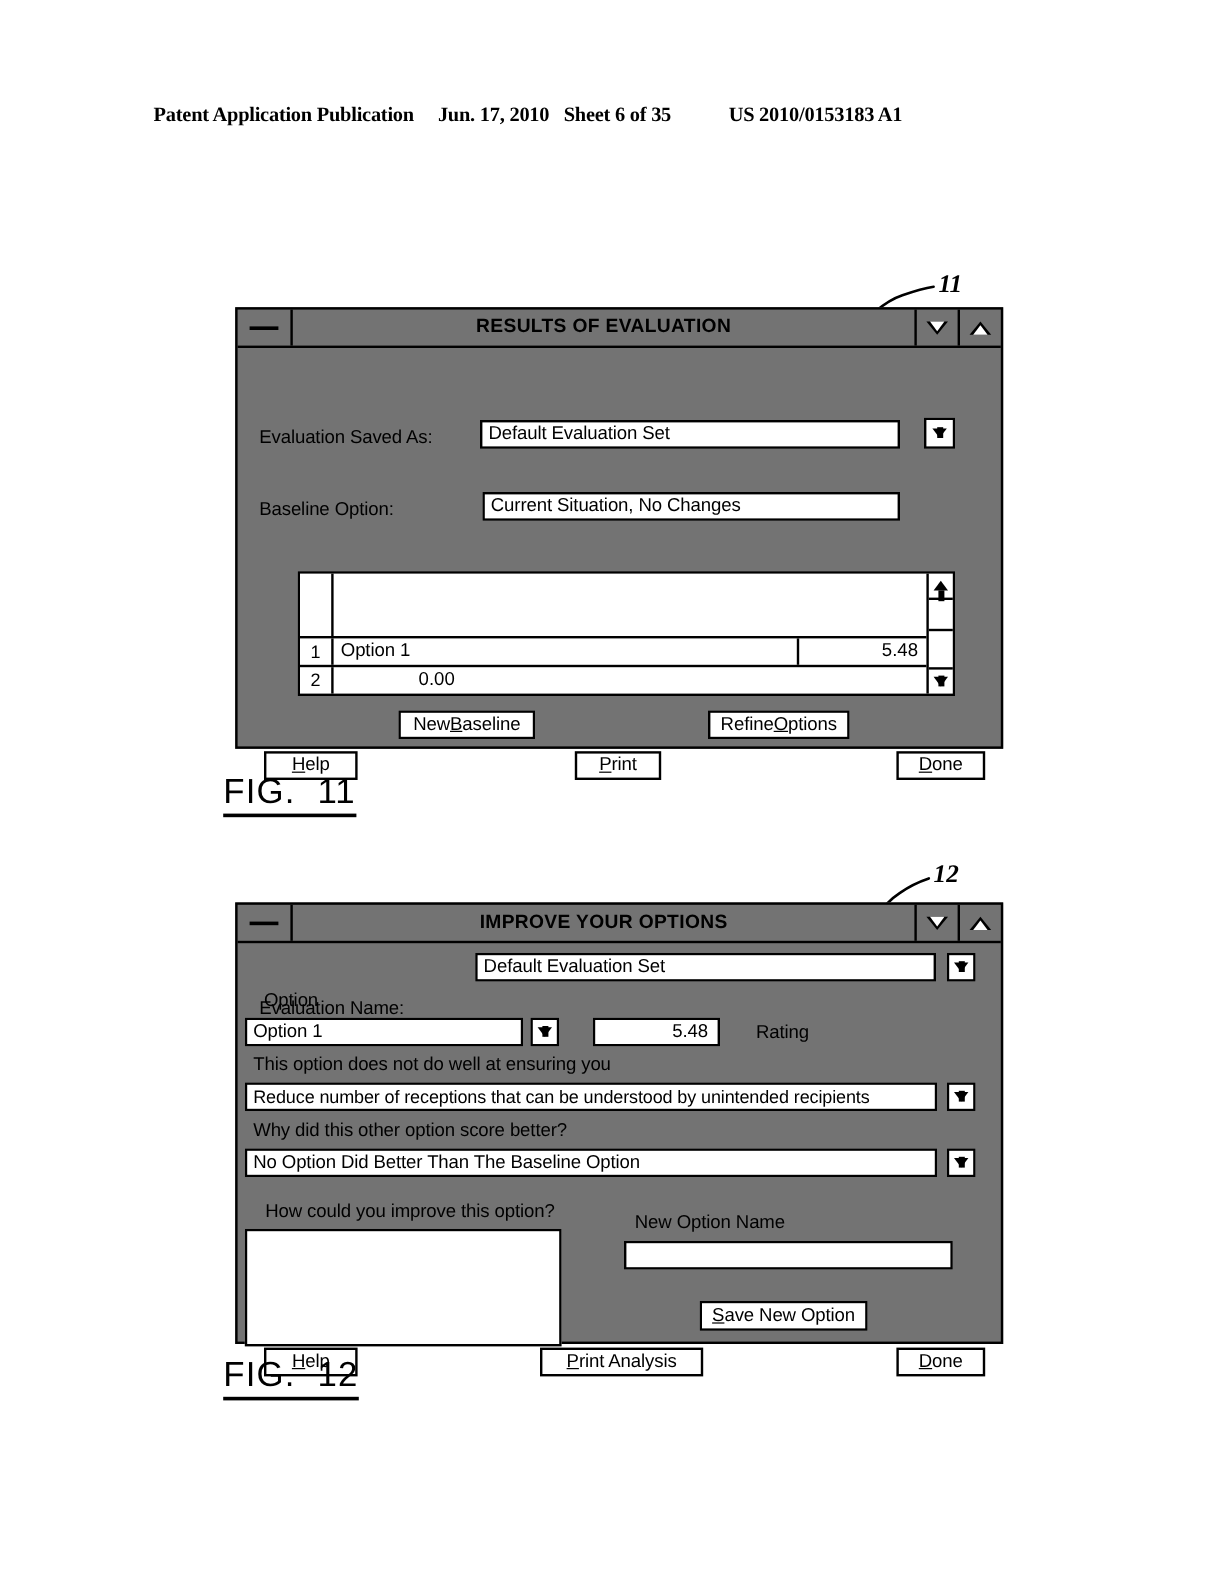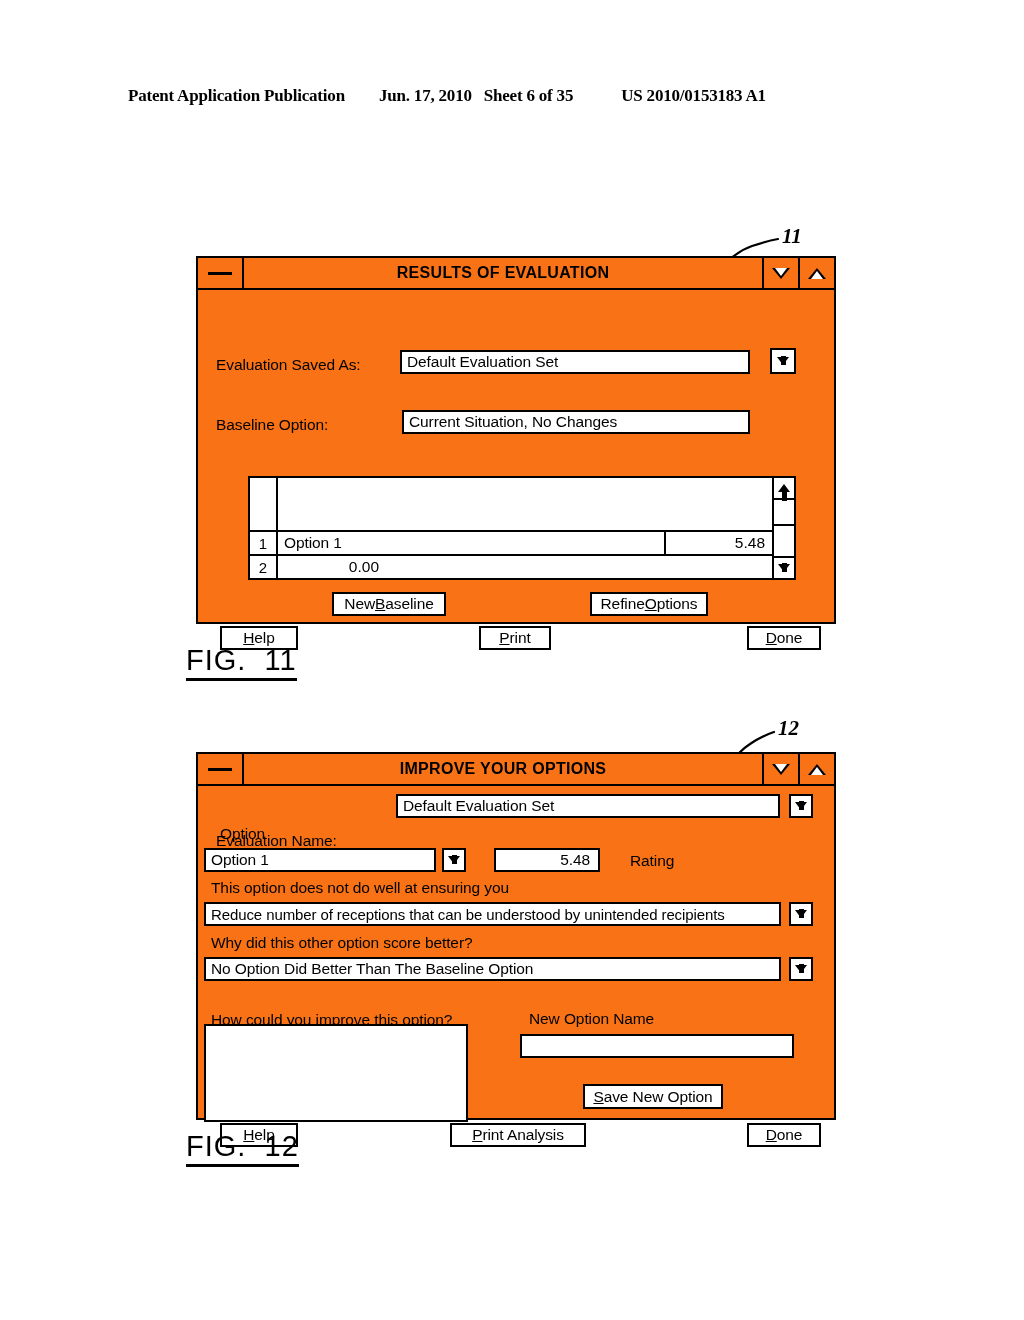--- a/index.html
+++ b/index.html
@@ -24,21 +24,21 @@
     width: 768px;
     font-family: "Liberation Serif", serif;
     font-weight: bold;
     font-size: 17px;
     letter-spacing: -0.2px;
     white-space: nowrap;
     display: flex;
     align-items: baseline;
   }
   .ph-pub      { }
-  .ph-date     { margin-left: 34px; }
+  .ph-date     { margin-left: 20px; }
   .ph-sheet    { margin-left: 12px; }
   .ph-number   { margin-left: 48px; }
 
   
   .figure-block { position: absolute; }
   #figure-11 { left: 196px; top: 256px;  width: 640px; }
   #figure-12 { left: 196px; top: 752px;  width: 640px; }
 
   
   .ref-wrap { position: absolute; pointer-events: none; }
@@ -47,21 +47,21 @@
     font-family: "Liberation Serif", serif;
     font-style: italic;
     font-weight: bold;
     font-size: 21px;
   }
   .leader { position: absolute; }
 
   
   .window {
     border: 2.5px solid #000;
-    background: #f97316;
+    background: #737373;
     box-sizing: border-box;
   }
   .titlebar {
     display: flex;
     align-items: stretch;
     border-bottom: 2.5px solid #000;
     height: 32px;
     box-sizing: border-box;
   }
   .sysmenu-box {
@@ -428,21 +428,21 @@
       <div class="dropbtn" style="position:absolute; left:591px; top:116px; width:24px; height:24px;">
         <div class="darrow"></div>
       </div>
 
       <div class="lbl" style="position:absolute; left:13px; top:148px;">Why did this other option score better?</div>
       <div class="fld" style="position:absolute; left:6px; top:171px; width:577px; height:24px;">No Option Did Better Than The Baseline Option</div>
       <div class="dropbtn" style="position:absolute; left:591px; top:171px; width:24px; height:24px;">
         <div class="darrow"></div>
       </div>
 
-      <div class="lbl" style="position:absolute; left:13px; top:215px;margin-top:10px;">How could you improve this option?</div>
+      <div class="lbl" style="position:absolute; left:23px; top:215px;">How could you improve this option?</div>
       <div class="tbox" style="left:6px; top:238px; width:264px; height:98px;"></div>
 
       <div class="lbl" style="position:absolute; left:331px; top:224px;">New Option Name</div>
       <div class="fld" style="position:absolute; left:322px; top:248px; width:274px; height:24px;"></div>
 
       <div class="btn" style="position:absolute; left:385px; top:298px; width:140px; height:25px;">
         <span class="mn">S</span>
           <span>ave New Option</span>
       </div>
 

